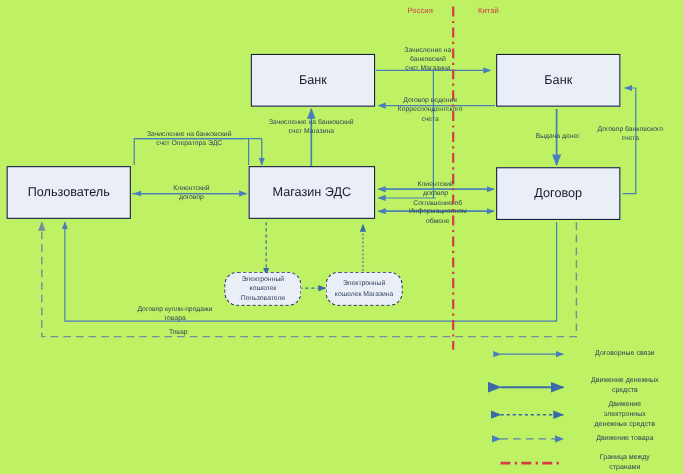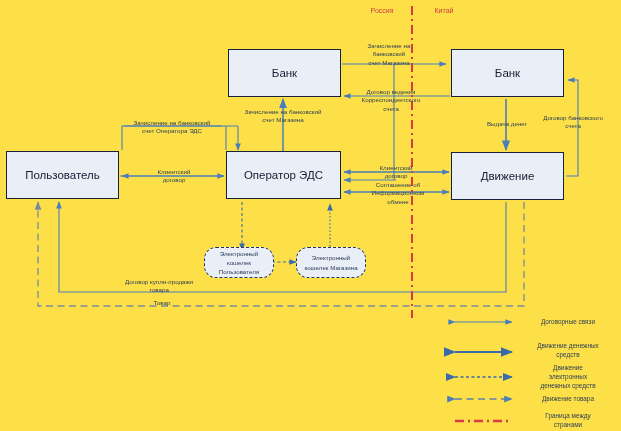--- a/index.html
+++ b/index.html
@@ -1,17 +1,17 @@
 <!DOCTYPE html>
 <html><head>
 <meta charset="utf-8">
 <style>
   html,body{margin:0;padding:0;background:#ffffff;}
   body{font-family:"Liberation Sans","DejaVu Sans",sans-serif;}
-  #stage{position:relative;width:621px;height:431px;background:#fde047;overflow:hidden;}
+  #stage{position:relative;width:621px;height:431px;background:#bef264;overflow:hidden;}
   #svg{position:absolute;left:0;top:0;width:621px;height:431px;}
   .node{position:absolute;box-sizing:border-box;background:#e9eef7;border:1.3px solid #16213c;
         display:flex;align-items:center;justify-content:center;text-align:center;
         color:#1a1a2e;font-size:11.5px;}
   .wallet{position:absolute;box-sizing:border-box;background:#eaeff7;border:1.2px dashed #23354f;
           border-radius:12px;display:flex;align-items:center;justify-content:center;text-align:center;
           color:#2b3b58;font-size:6.2px;line-height:1.5;padding:2px;}
   .lbl{position:absolute;color:#2d3e57;font-size:6.2px;line-height:1.35;text-align:center;
        white-space:pre-line;}
   .clbl{position:absolute;color:#cf3a46;font-size:7px;text-align:center;}
@@ -90,22 +90,22 @@
       <line x1="455" y1="421" x2="512" y2="421" stroke="#d93b46" stroke-width="2.4" stroke-dasharray="9,4,2,4"></line>
     </g>
   </svg>
 
   <div class="clbl" style="left:352px;top:7px;width:60px;">Россия</div>
   <div class="clbl" style="left:414px;top:7px;width:60px;">Китай</div>
 
   <div class="node" style="left:228px;top:49px;width:113px;height:48px;">Банк</div>
   <div class="node" style="left:451px;top:49px;width:113px;height:48px;">Банк</div>
   <div class="node" style="left:6px;top:151px;width:113px;height:48px;text-align:center;">Пользователь</div>
-  <div class="node" style="left:226px;top:151px;width:115px;height:48px;">Оператор ЭДС</div>
-  <div class="node" style="left:451px;top:152px;width:113px;height:48px;">Движение</div>
+  <div class="node" style="left:226px;top:151px;width:115px;height:48px;">Магазин ЭДС</div>
+  <div class="node" style="left:451px;top:152px;width:113px;height:48px;">Договор</div>
 
   <div class="wallet" style="left:204px;top:247px;width:70px;height:31px;">Электронный
 кошелек
 Пользователя</div>
   <div class="wallet" style="left:296px;top:247px;width:70px;height:31px;">Электронный
 кошелек
 Магазина</div>
 
   <div class="lbl" style="left:348px;top:42px;width:82px;">Зачисление на
 банковский

